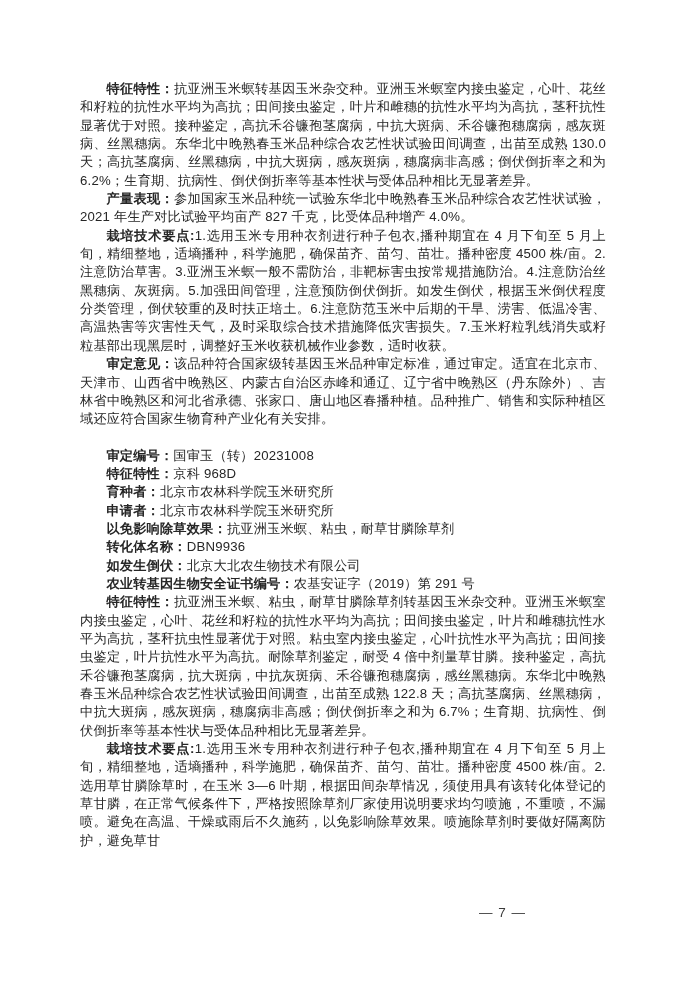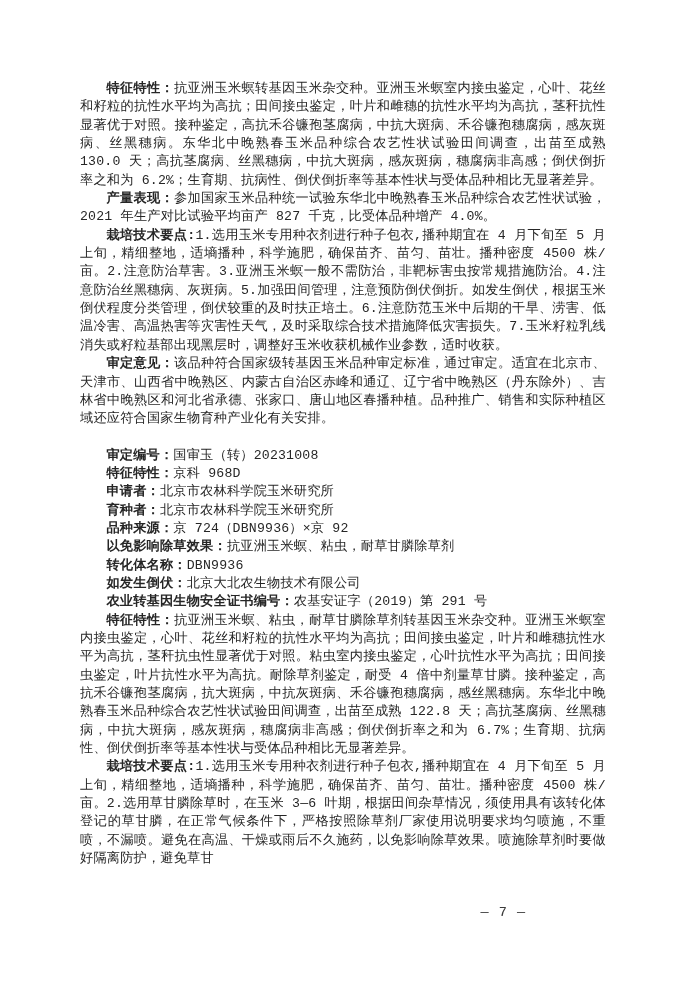--- a/index.html
+++ b/index.html
@@ -2,21 +2,21 @@
 <html><head>
   <meta charset="utf-8">
   <style>
     html, body { margin: 0; padding: 0; background: #ffffff; }
     .page {
       position: relative;
       width: 623px;
       height: 990px;
       background: #ffffff;
       overflow: hidden;
-      font-family: Liberation Mono, monospace;
+      font-family: Liberation Sans, sans-serif;
       color: #262626;
     }
     .content {
       position: absolute;
       left: 80px;
       top: 80px;
       width: 526px;
       font-size: 13.2px;
       line-height: 18.35px;
       text-align: justify;
@@ -45,23 +45,22 @@
     <div class="section-1">
       <p><span class="label">特征特性：</span><span>抗亚洲玉米螟转基因玉米杂交种。亚洲玉米螟室内接虫鉴定，心叶、花丝和籽粒的抗性水平均为高抗；田间接虫鉴定，叶片和雌穗的抗性水平均为高抗，茎秆抗性显著优于对照。接种鉴定，高抗禾谷镰孢茎腐病，中抗大斑病、禾谷镰孢穗腐病，感灰斑病、丝黑穗病。东华北中晚熟春玉米品种综合农艺性状试验田间调查，出苗至成熟 130.0 天；高抗茎腐病、丝黑穗病，中抗大斑病，感灰斑病，穗腐病非高感；倒伏倒折率之和为 6.2%；生育期、抗病性、倒伏倒折率等基本性状与受体品种相比无显著差异。</span></p>
       <p><span class="label">产量表现：</span><span>参加国家玉米品种统一试验东华北中晚熟春玉米品种综合农艺性状试验，2021 年生产对比试验平均亩产 827 千克，比受体品种增产 4.0%。</span></p>
       <p><span class="label">栽培技术要点:</span><span>1.选用玉米专用种衣剂进行种子包衣,播种期宜在 4 月下旬至 5 月上旬，精细整地，适墒播种，科学施肥，确保苗齐、苗匀、苗壮。播种密度 4500 株/亩。2.注意防治草害。3.亚洲玉米螟一般不需防治，非靶标害虫按常规措施防治。4.注意防治丝黑穗病、灰斑病。5.加强田间管理，注意预防倒伏倒折。如发生倒伏，根据玉米倒伏程度分类管理，倒伏较重的及时扶正培土。6.注意防范玉米中后期的干旱、涝害、低温冷害、高温热害等灾害性天气，及时采取综合技术措施降低灾害损失。7.玉米籽粒乳线消失或籽粒基部出现黑层时，调整好玉米收获机械作业参数，适时收获。</span></p>
       <p><span class="label">审定意见：</span><span>该品种符合国家级转基因玉米品种审定标准，通过审定。适宜在北京市、天津市、山西省中晚熟区、内蒙古自治区赤峰和通辽、辽宁省中晚熟区（丹东除外）、吉林省中晚熟区和河北省承德、张家口、唐山地区春播种植。品种推广、销售和实际种植区域还应符合国家生物育种产业化有关安排。</span></p>
     </div>
 
     <div class="section-2">
       <p class="attr-row"><span class="label">审定编号：</span><span>国审玉（转）20231008</span></p>
       <p class="attr-row"><span class="label">特征特性：</span><span>京科 968D</span></p>
+      <p class="attr-row"><span class="label">育种者：</span><span>北京市农林科学院玉米研究所</span></p>
       <p class="attr-row"><span class="label">申请者：</span><span>北京市农林科学院玉米研究所</span></p>
-      <p class="attr-row"><span class="label">育种者：</span><span>北京市农林科学院玉米研究所</span></p>
-      <p class="attr-row"><span class="label">品种来源：</span><span>京 724（DBN9936）×京 92</span></p>
       <p class="attr-row"><span class="label">以免影响除草效果：</span><span>抗亚洲玉米螟、粘虫，耐草甘膦除草剂</span></p>
       <p class="attr-row"><span class="label">转化体名称：</span><span>DBN9936</span></p>
       <p class="attr-row"><span class="label">如发生倒伏：</span><span>北京大北农生物技术有限公司</span></p>
       <p class="attr-row"><span class="label">农业转基因生物安全证书编号：</span><span>农基安证字（2019）第 291 号</span></p>
 
       <p><span class="label">特征特性：</span><span>抗亚洲玉米螟、粘虫，耐草甘膦除草剂转基因玉米杂交种。亚洲玉米螟室内接虫鉴定，心叶、花丝和籽粒的抗性水平均为高抗；田间接虫鉴定，叶片和雌穗抗性水平为高抗，茎秆抗虫性显著优于对照。粘虫室内接虫鉴定，心叶抗性水平为高抗；田间接虫鉴定，叶片抗性水平为高抗。耐除草剂鉴定，耐受 4 倍中剂量草甘膦。接种鉴定，高抗禾谷镰孢茎腐病，抗大斑病，中抗灰斑病、禾谷镰孢穗腐病，感丝黑穗病。东华北中晚熟春玉米品种综合农艺性状试验田间调查，出苗至成熟 122.8 天；高抗茎腐病、丝黑穗病，中抗大斑病，感灰斑病，穗腐病非高感；倒伏倒折率之和为 6.7%；生育期、抗病性、倒伏倒折率等基本性状与受体品种相比无显著差异。</span></p>
       <p><span class="label">栽培技术要点:</span><span>1.选用玉米专用种衣剂进行种子包衣,播种期宜在 4 月下旬至 5 月上旬，精细整地，适墒播种，科学施肥，确保苗齐、苗匀、苗壮。播种密度 4500 株/亩。2.选用草甘膦除草时，在玉米 3—6 叶期，根据田间杂草情况，须使用具有该转化体登记的草甘膦，在正常气候条件下，严格按照除草剂厂家使用说明要求均匀喷施，不重喷，不漏喷。避免在高温、干燥或雨后不久施药，以免影响除草效果。喷施除草剂时要做好隔离防护，避免草甘</span></p>
     </div>
 
   </div>

